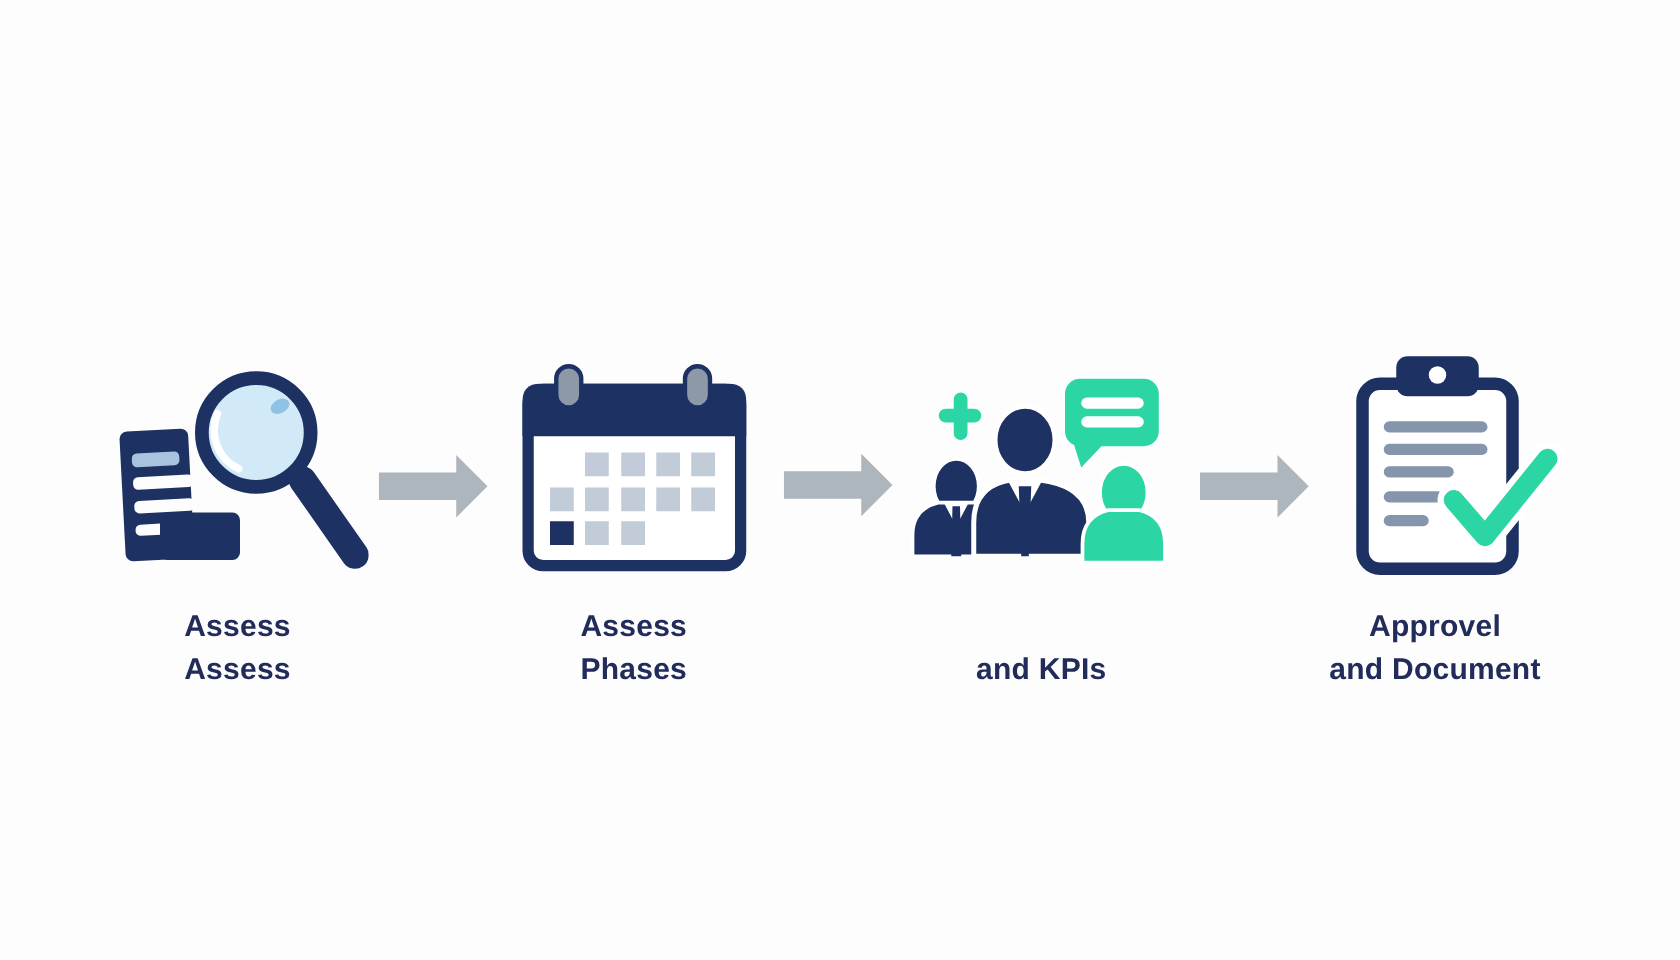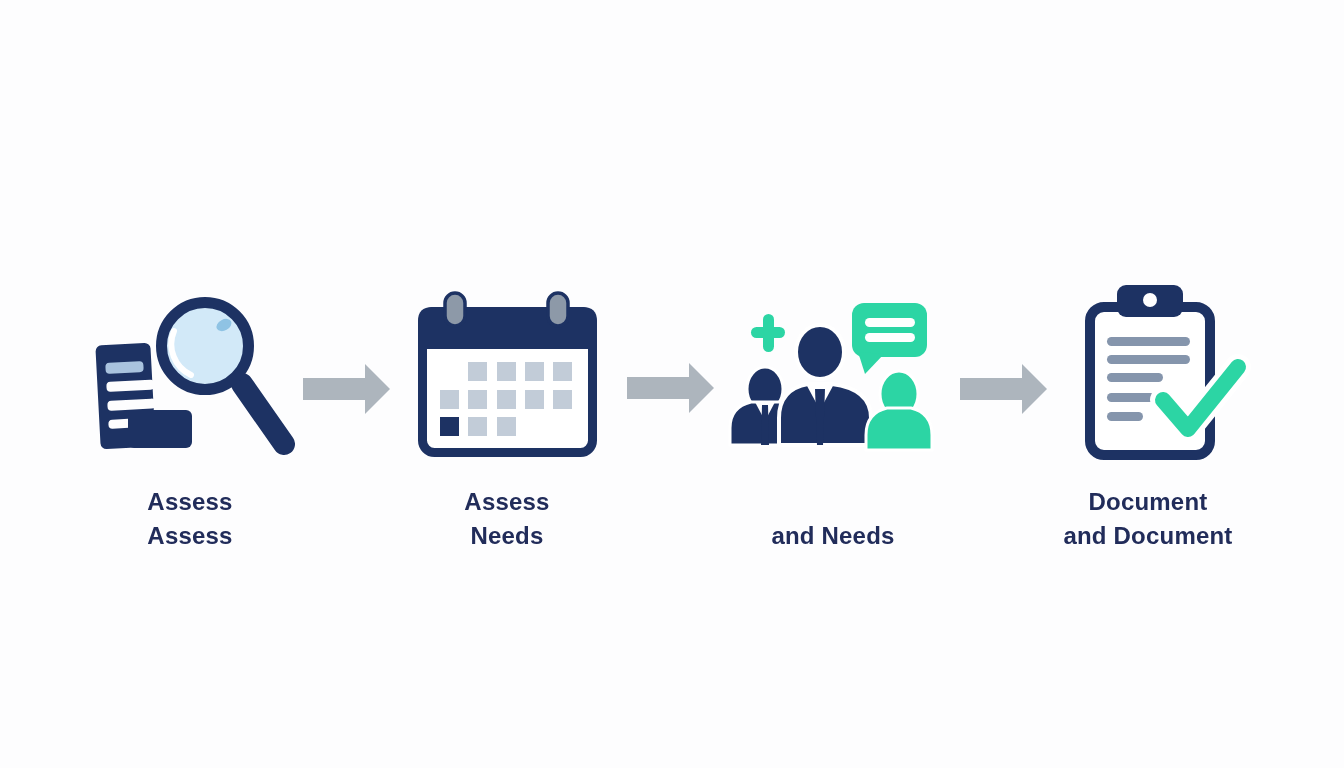--- a/index.html
+++ b/index.html
@@ -80,21 +80,21 @@
             <rect x="110" y="100" width="19" height="19"></rect>
             <rect x="138" y="100" width="19" height="19"></rect>
           <rect x="53" y="127" width="19" height="19"></rect>
             <rect x="82" y="127" width="19" height="19"></rect>
         </g>
         <rect x="25" y="127" width="19" height="19" fill="#1d3263"></rect>
       </svg>
     </div>
     <div class="label">
       <span>Assess</span><br>
-      <span>Needs</span>
+      <span>Phases</span>
     </div>
   </div>
 
   <svg class="arrow arrow-2" viewBox="0 0 88 52">
     <polygon points="0,15 62,15 62,1 87,26 62,51 62,37 0,37" fill="#adb5bd"></polygon>
   </svg>
 
   <div class="step step-3 s3">
     <div class="icon-wrap">
       <svg viewBox="0 0 208 165">
@@ -126,21 +126,21 @@
         </g>
 
         <g>
           <ellipse cx="172" cy="104" rx="19" ry="23" fill="#2cd5a4" stroke="#ffffff" stroke-width="3"></ellipse>
           <path d="M139 160 L139 145 Q139 123 160 118 L184 118 Q205 123 205 145 L205 160 Z" fill="#2cd5a4" stroke="#ffffff" stroke-width="3"></path>
         </g>
       </svg>
     </div>
     <div class="label">
       <br>
-      <span>and Needs</span>
+      <span>and KPIs</span>
     </div>
   </div>
 
   <svg class="arrow arrow-3" viewBox="0 0 88 52">
     <polygon points="0,15 62,15 62,1 87,26 62,51 62,37 0,37" fill="#adb5bd"></polygon>
   </svg>
 
   <div class="step step-4 s4">
     <div class="icon-wrap">
       <svg viewBox="0 0 175 185">
@@ -156,18 +156,18 @@
           <rect x="27" y="110" width="48" height="9" rx="4.5"></rect>
           <rect x="27" y="129" width="36" height="9" rx="4.5"></rect>
         </g>
         <g>
           <polyline points="83,117 108,146 158,84" fill="none" stroke="#ffffff" stroke-width="26" stroke-linecap="round" stroke-linejoin="round"></polyline>
           <polyline points="83,117 108,146 158,84" fill="none" stroke="#2cd5a4" stroke-width="16" stroke-linecap="round" stroke-linejoin="round"></polyline>
         </g>
       </svg>
     </div>
     <div class="label">
-      <span>Document</span><br>
+      <span>Approvel</span><br>
       <span>and Document</span>
     </div>
   </div>
 
 </div>
 
 </body></html>

